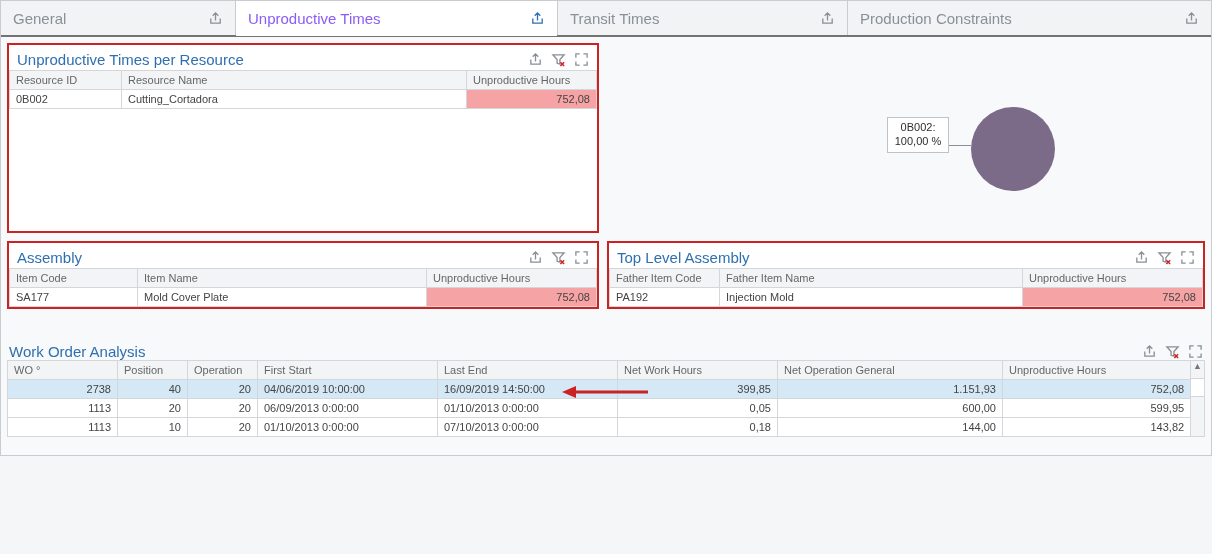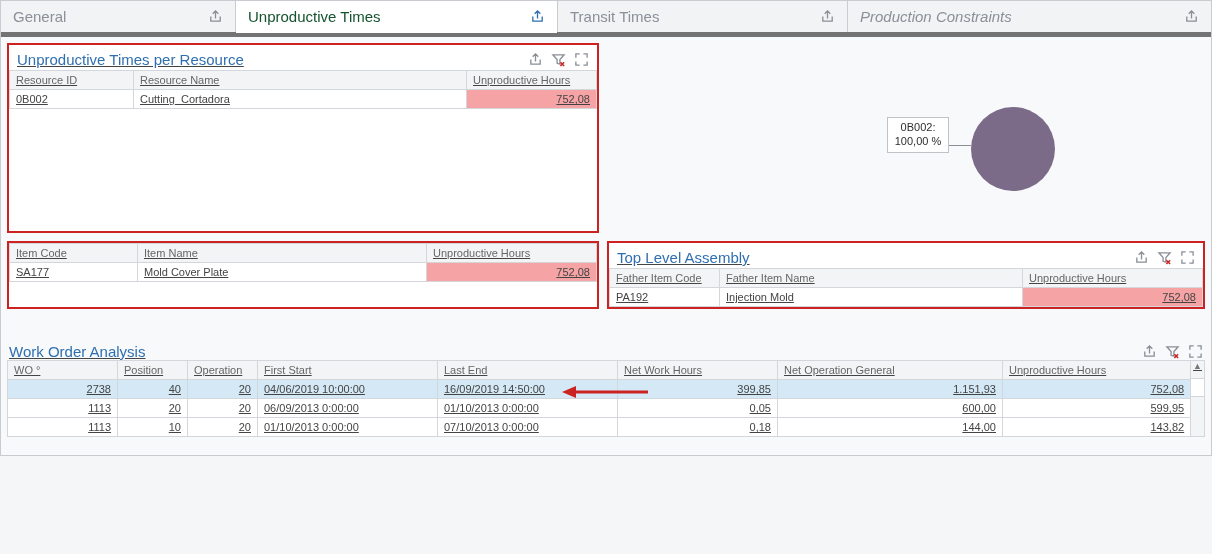--- a/index.html
+++ b/index.html
@@ -7,36 +7,36 @@
     margin: 0;
     font-family: "Segoe UI", Tahoma, Arial, sans-serif;
     font-size: 12px;
     background: #f4f6f8;
     color: #444;
     width: 1212px;
   }
   .container { border: 1px solid #c8ccd0; background:#f7f9fa; }
 
   
-  .tabbar { display:flex; height:36px; border-bottom:5px solid #737373; }
+  .tabbar { display:flex; height:36px; border-bottom:2px solid #737373; }
   .tab {
     display:flex; align-items:center; justify-content:space-between;
     padding:0 12px; font-size:15px; color:#8a9099;
     border-right:1px solid #c8ccd0; position:relative; cursor:pointer;
     background:#f1f3f5;
   }
-  .tab.active { background:#fff; color:#14532d; }
+  .tab.active { background:#fff; color:#8b5cf6; }
   .tab.active::after { content:""; position:absolute; left:0; right:0; bottom:-1px; height:2px; background:#fff; }
   .tab .export-icon { margin-left:16px; }
   .tab.t0 { width:235px; }
   .tab.t1 { width:322px; }
   .tab.t2 { width:290px; }
-  .tab.t3 { flex:1; border-right:none;font-style:italic; }
-
-  .body { padding:6px 6px 18px;text-decoration:underline; }
+  .tab.t3 { flex:1; border-right:none; }
+
+  .body { padding:6px 6px 18px; }
 
   .row { display:flex; gap:8px; }
   .panel {
     border:2px solid #c22; background:#fff; position:relative; margin-bottom:8px;
   }
   .panel.plain { border:none; background:transparent; }
   .panel-header {
     display:flex; align-items:center; justify-content:space-between;
     padding:6px 8px 2px;
   }
@@ -168,21 +168,21 @@
             <span class="ico">
                 <svg>
                   <use href="#i-expand"></use>
                 </svg>
               </span>
           </span>
         </div>
         <table>
           <thead>
               <tr>
-            <th style="width:124px">Resource ID</th>
+            <th style="width:112px">Resource ID</th>
             <th>Resource Name</th>
             <th style="width:130px">Unproductive Hours</th>
           </tr>
             </thead>
           <tbody>
             <tr>
               <td>0B002</td>
               <td>Cutting_Cortadora</td>
               <td class="num redcell">752,08</td>
             </tr>
@@ -197,20 +197,40 @@
           </div>
           <div class="pie-connector"></div>
           <div class="pie"></div>
         </div>
       </div>
     </div>
 
     <div class="row">
 
       <div class="panel sec-left">
+        <div class="panel-header">
+          <span class="panel-title">Assembly</span>
+          <span class="panel-tools">
+            <span class="ico">
+                <svg>
+                  <use href="#i-export"></use>
+                </svg>
+              </span>
+            <span class="ico">
+                <svg>
+                  <use href="#i-filterx"></use>
+                </svg>
+              </span>
+            <span class="ico">
+                <svg>
+                  <use href="#i-expand"></use>
+                </svg>
+              </span>
+          </span>
+        </div>
         <table>
           <thead>
               <tr>
             <th style="width:128px">Item Code</th>
             <th>Item Name</th>
             <th style="width:170px">Unproductive Hours</th>
           </tr>
             </thead>
           <tbody>
             <tr>

